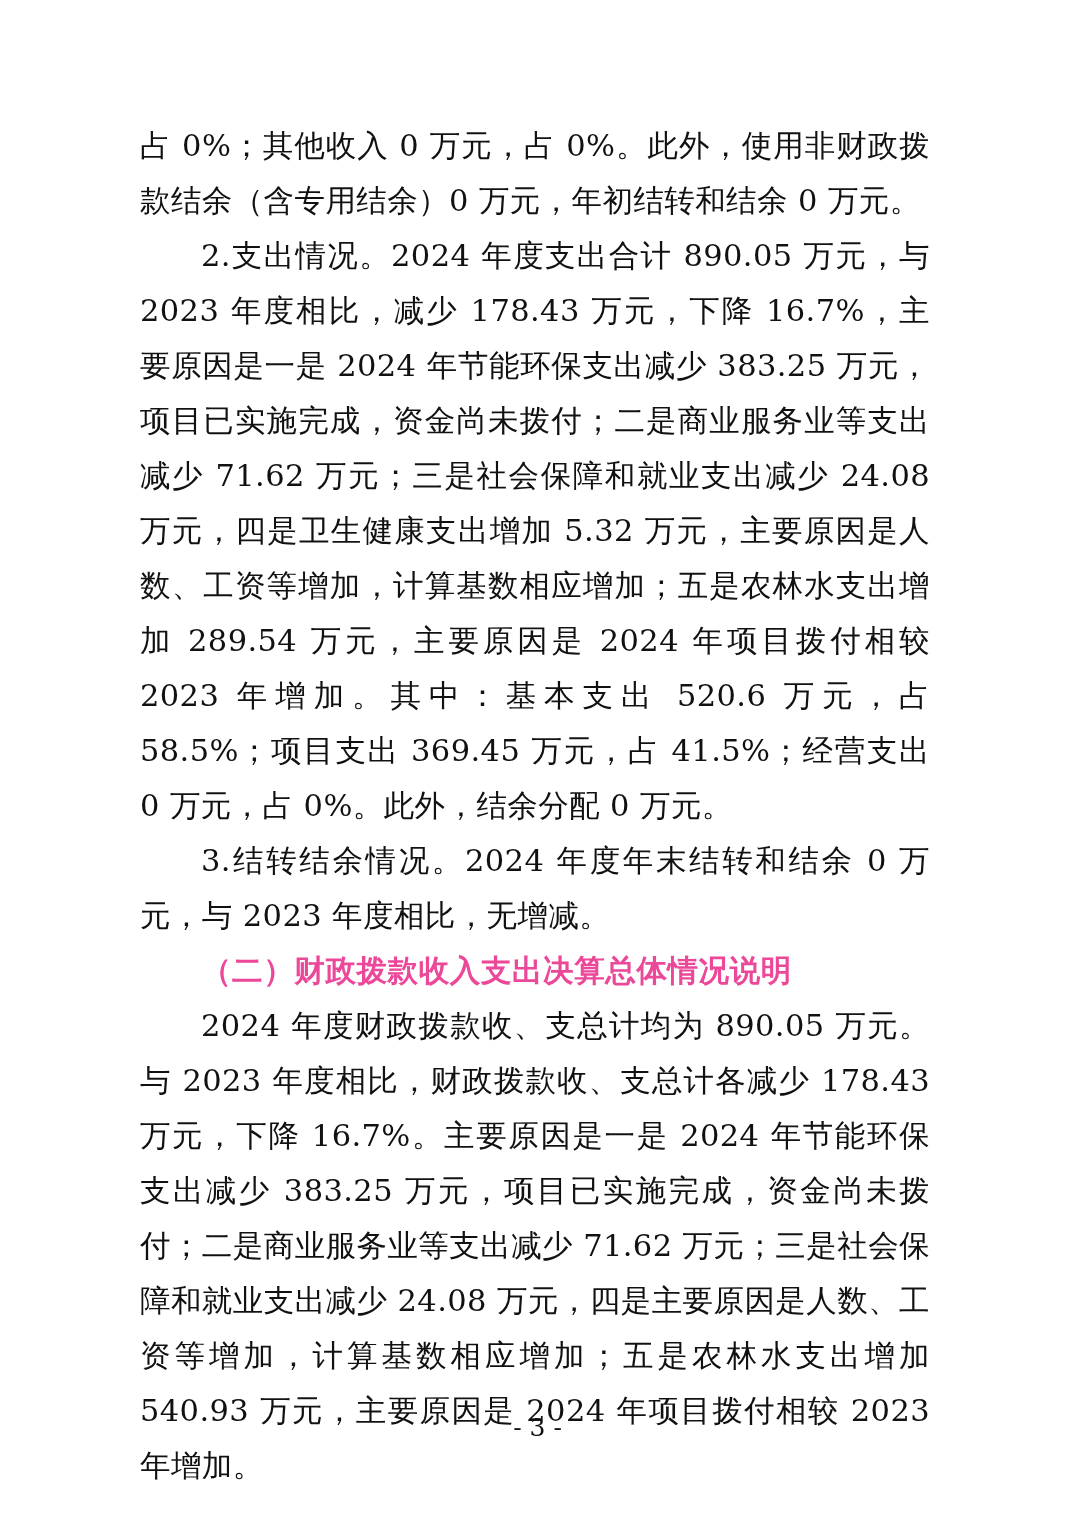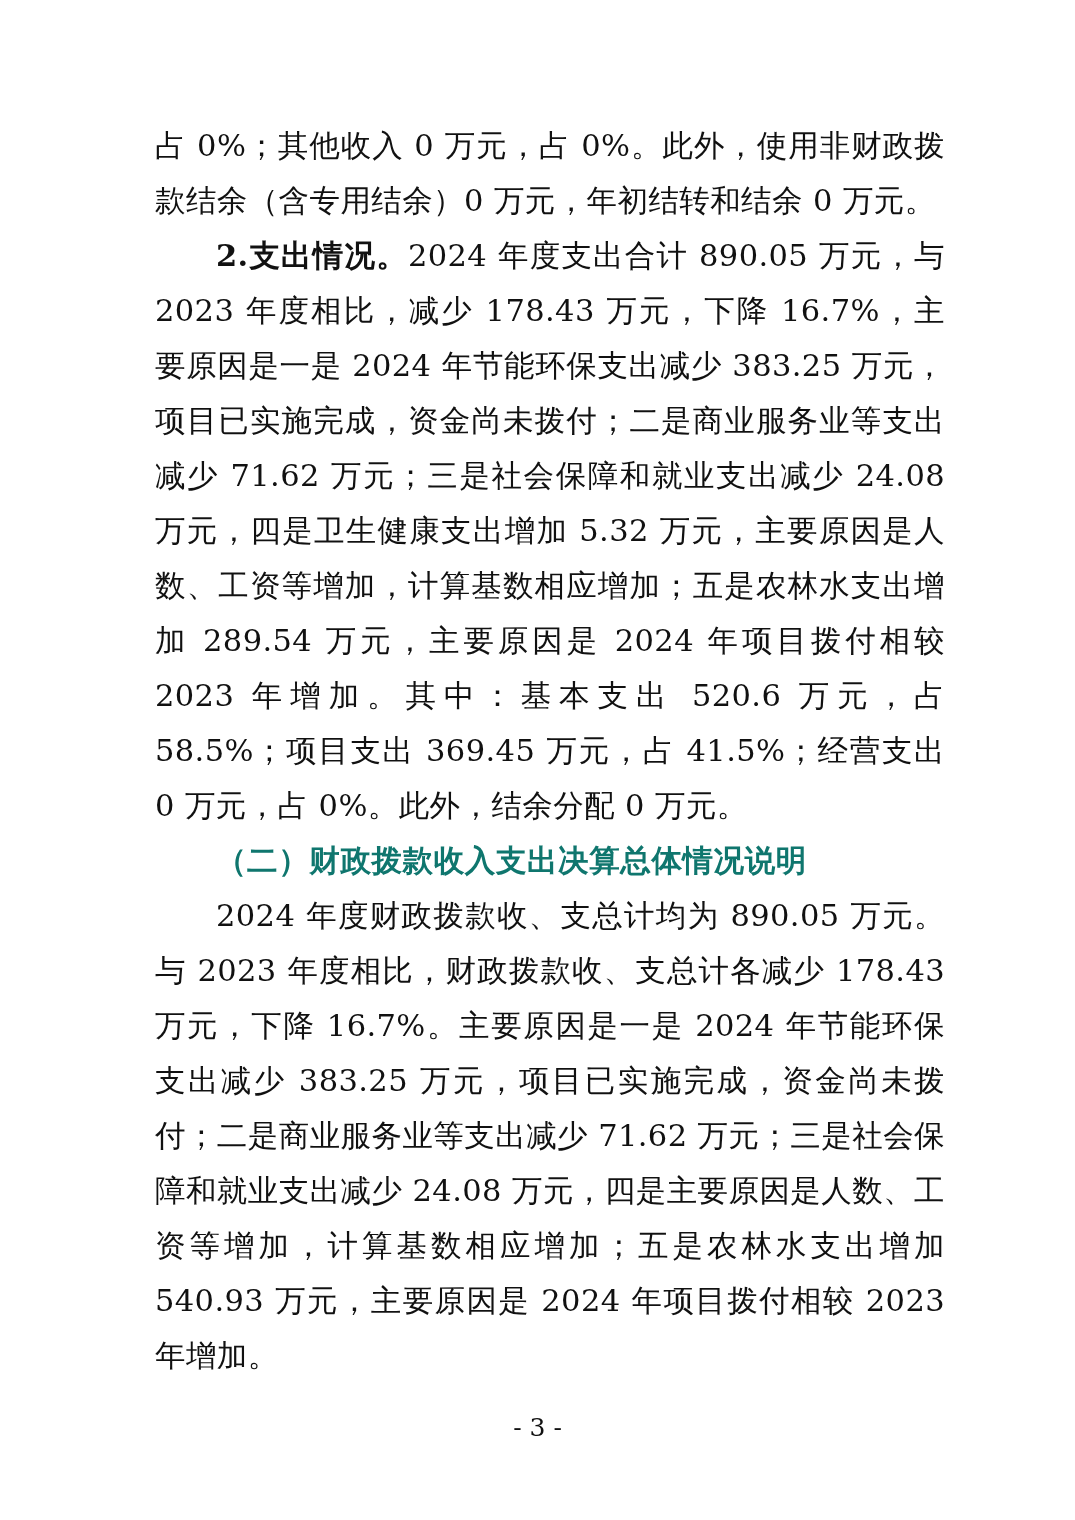--- a/index.html
+++ b/index.html
@@ -12,47 +12,47 @@
     width: 1075px;
     height: 1520px;
     background: #ffffff;
     margin: 0 auto;
     overflow: hidden;
     font-family: "DejaVu Serif", "Liberation Serif", serif;
     color: #111111;
   }
   .content {
     position: absolute;
-    left: 155px;
+    left: 140px;
     top: 118px;
     width: 790px;
   }
   p.body-para {
     margin: 0;
     font-size: 30.5px;
     line-height: 55px;
     letter-spacing: 0.4px;
     text-align: justify;
     text-justify: inter-ideograph;
     color: #111111;
   }
   p.indent {
     text-indent: 61px;
   }
   .heading-inline {
-    font-weight: bold;
+    font-weight: normal;
   }
   p.sub-heading {
     margin: 0;
     font-size: 30.5px;
     line-height: 55px;
     font-weight: bold;
     text-indent: 61px;
     letter-spacing: 0.6px;
-    color: #0f766e;
+    color: #ec4899;
   }
   .page-number {
     position: absolute;
     left: 0;
     right: 0;
     bottom: 78px;
     text-align: center;
     font-size: 25px;
     color: #111111;
     font-family: "DejaVu Serif", "Liberation Serif", serif;
@@ -65,20 +65,23 @@
   <div class="content">
 
     <p class="body-para">
       <span>占 0%；其他收入 0 万元，占 0%。此外，使用非财政拨款结余（含专用结余）0 万元，年初结转和结余 0 万元。</span>
     </p>
 
     <p class="body-para indent">
       <span class="heading-inline">2.支出情况。</span><span>2024 年度支出合计 890.05 万元，与 2023 年度相比，减少 178.43 万元，下降 16.7%，主要原因是一是 2024 年节能环保支出减少 383.25 万元，项目已实施完成，资金尚未拨付；二是商业服务业等支出减少 71.62 万元；三是社会保障和就业支出减少 24.08 万元，四是卫生健康支出增加 5.32 万元，主要原因是人数、工资等增加，计算基数相应增加；五是农林水支出增加 289.54 万元，主要原因是 2024 年项目拨付相较 2023 年增加。其中：基本支出 520.6 万元，占 58.5%；项目支出 369.45 万元，占 41.5%；经营支出 0 万元，占 0%。此外，结余分配 0 万元。</span>
     </p>
 
+    <p class="body-para indent">
+      <span class="heading-inline">3.结转结余情况。</span><span>2024 年度年末结转和结余 0 万元，与 2023 年度相比，无增减。</span>
+    </p>
 
     <p class="sub-heading">（二）财政拨款收入支出决算总体情况说明</p>
 
     <p class="body-para indent">
       <span>2024 年度财政拨款收、支总计均为 890.05 万元。与 2023 年度相比，财政拨款收、支总计各减少 178.43 万元，下降 16.7%。主要原因是一是 2024 年节能环保支出减少 383.25 万元，项目已实施完成，资金尚未拨付；二是商业服务业等支出减少 71.62 万元；三是社会保障和就业支出减少 24.08 万元，四是主要原因是人数、工资等增加，计算基数相应增加；五是农林水支出增加 540.93 万元，主要原因是 2024 年项目拨付相较 2023 年增加。</span>
     </p>
 
   </div>
 
   <div class="page-number">- 3 -</div>

